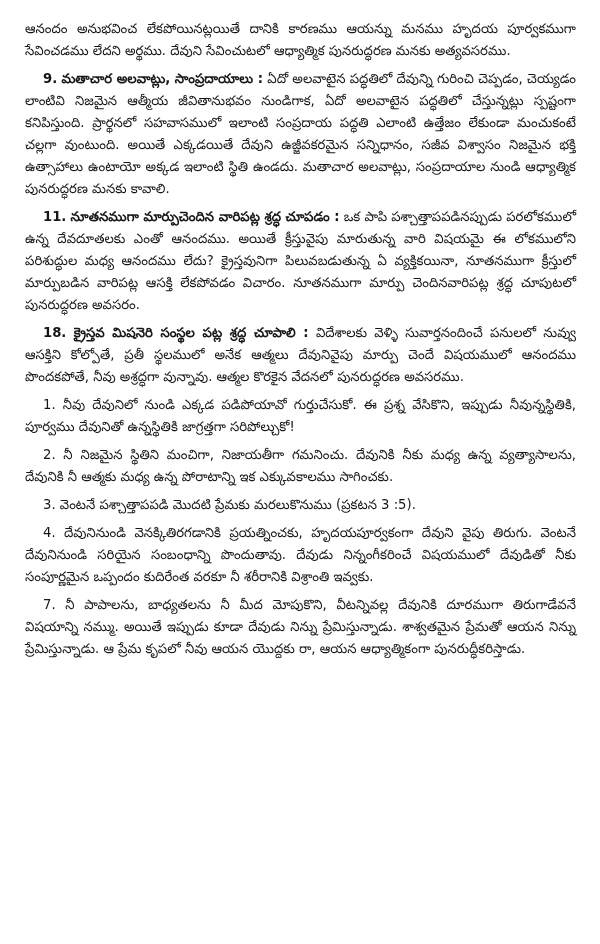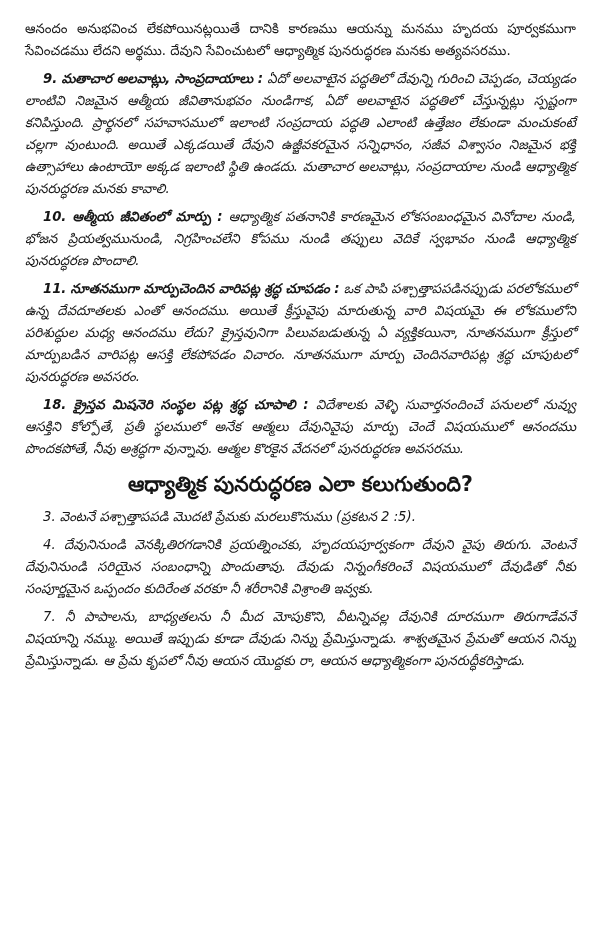--- a/index.html
+++ b/index.html
@@ -22,21 +22,20 @@
     font-family: "DejaVu Sans", "Liberation Sans", sans-serif;
     font-size: 13.2px;
   }
   .para {
     margin: 0 0 6px 0;
     text-align: justify;
     line-height: 22px;
   }
   .indent {
     text-indent: 18px;
-    font-style: italic;
   }
   .para b {
     font-weight: bold;
   }
   .section-heading {
     margin: 10px 0 8px 0;
     text-align: center;
     font-size: 20.5px;
     font-weight: bold;
     line-height: 28px;
@@ -44,31 +43,31 @@
 </style>
 </head>
 <body>
 
 <div class="page">
 
   <p class="para">ఆనందం అనుభవించ లేకపోయినట్లయితే దానికి కారణము ఆయన్ను మనము హృదయ పూర్వకముగా సేవించడము లేదని అర్థము. దేవుని సేవించుటలో ఆధ్యాత్మిక పునరుద్ధరణ మనకు అత్యవసరము.</p>
 
   <p class="para indent"><b>9.</b> <b>మతాచార అలవాట్లు, సాంప్రదాయాలు :</b> <span>ఏదో అలవాటైన పద్ధతిలో దేవున్ని గురించి చెప్పడం, చెయ్యడం లాంటివి నిజమైన ఆత్మీయ జీవితానుభవం నుండిగాక, ఏదో అలవాటైన పద్ధతిలో చేస్తున్నట్లు స్పష్టంగా కనిపిస్తుంది. ప్రార్థనలో సహవాసములో ఇలాంటి సంప్రదాయ పద్ధతి ఎలాంటి ఉత్తేజం లేకుండా మంచుకంటే చల్లగా వుంటుంది. అయితే ఎక్కడయితే దేవుని ఉజ్జీవకరమైన సన్నిధానం, సజీవ విశ్వాసం నిజమైన భక్తి ఉత్సాహాలు ఉంటాయో అక్కడ ఇలాంటి స్థితి ఉండదు. మతాచార అలవాట్లు, సంప్రదాయాల నుండి ఆధ్యాత్మిక పునరుద్ధరణ మనకు కావాలి.</span></p>
 
-  <p class="para indent"><b>10.</b> <b>ఆత్మీయ జీవితంలో మార్పు :</b> <span>ఆధ్యాత్మిక పతనానికి కారణమైన లోకసంబంధమైన వినోదాల నుండి, భోజన ప్రియత్వమునుండి, నిగ్రహించలేని కోపము నుండి తప్పులు వెదికే స్వభావం నుండి ఆధ్యాత్మిక పునరుద్ధరణ పొందాలి.</span></p>
 
   <p class="para indent"><b>11.</b> <b>నూతనముగా మార్పుచెందిన వారిపట్ల శ్రద్ధ చూపడం :</b> <span>ఒక పాపి పశ్చాత్తాపపడినప్పుడు పరలోకములో ఉన్న దేవదూతలకు ఎంతో ఆనందము. అయితే క్రీస్తువైపు మారుతున్న వారి విషయమై ఈ లోకములోని పరిశుద్ధుల మధ్య ఆనందము లేదు? క్రైస్తవునిగా పిలువబడుతున్న ఏ వ్యక్తికయినా, నూతనముగా క్రీస్తులో మార్పుబడిన వారిపట్ల ఆసక్తి లేకపోవడం విచారం. నూతనముగా మార్పు చెందినవారిపట్ల శ్రద్ధ చూపుటలో పునరుద్ధరణ అవసరం.</span></p>
 
   <p class="para indent"><b>18.</b> <b>క్రైస్తవ మిషనెరి సంస్థల పట్ల శ్రద్ధ చూపాలి :</b> <span>విదేశాలకు వెళ్ళి సువార్తనందించే పనులలో నువ్వు ఆసక్తిని కోల్పోతే, ప్రతీ స్థలములో అనేక ఆత్మలు దేవునివైపు మార్పు చెందే విషయములో ఆనందము పొందకపోతే, నీవు అశ్రద్ధగా వున్నావు. ఆత్మల కొరకైన వేదనలో పునరుద్ధరణ అవసరము.</span></p>
 
-  <h2 class="section-heading">ఆధ్యాత్మిక పునరుద్ధరణ ఎలా కలుగుతుంది?</h2>
 
+  <p class="para indent"><span>1.</span> <span>నీవు దేవునిలో నుండి ఎక్కడ పడిపోయావో గుర్తుచేసుకో. ఈ ప్రశ్న వేసికొని, ఇప్పుడు నీవున్నస్థితికి, పూర్వము దేవునితో ఉన్నస్థితికి జాగ్రత్తగా సరిపోల్చుకో!</span></p>
 
+  <p class="para indent"><span>2.</span> <span>నీ నిజమైన స్థితిని మంచిగా, నిజాయతీగా గమనించు. దేవునికి నీకు మధ్య ఉన్న వ్యత్యాసాలను, దేవునికి నీ ఆత్మకు మధ్య ఉన్న పోరాటాన్ని ఇక ఎక్కువకాలము సాగించకు.</span></p>
 
-  <p class="para indent"><span>3.</span> <span>వెంటనే పశ్చాత్తాపపడి మొదటి ప్రేమకు మరలుకొనుము (ప్రకటన 2 :5).</span></p>
+  <p class="para indent"><span>3.</span> <span>వెంటనే పశ్చాత్తాపపడి మొదటి ప్రేమకు మరలుకొనుము (ప్రకటన 3 :5).</span></p>
 
   <p class="para indent"><span>4.</span> <span>దేవునినుండి వెనక్కితిరగడానికి ప్రయత్నించకు, హృదయపూర్వకంగా దేవుని వైపు తిరుగు. వెంటనే దేవునినుండి సరియైన సంబంధాన్ని పొందుతావు. దేవుడు నిన్నంగీకరించే విషయములో దేవుడితో నీకు సంపూర్ణమైన ఒప్పందం కుదిరేంత వరకూ నీ శరీరానికి విశ్రాంతి ఇవ్వకు.</span></p>
 
 
 
   <p class="para indent"><span>7.</span> <span>నీ పాపాలను, బాధ్యతలను నీ మీద మోపుకొని, వీటన్నివల్ల దేవునికి దూరముగా తిరుగాడేవనే విషయాన్ని నమ్ము. అయితే ఇప్పుడు కూడా దేవుడు నిన్ను ప్రేమిస్తున్నాడు. శాశ్వతమైన ప్రేమతో ఆయన నిన్ను ప్రేమిస్తున్నాడు. ఆ ప్రేమ కృపలో నీవు ఆయన యొద్దకు రా, ఆయన ఆధ్యాత్మికంగా పునరుద్ధీకరిస్తాడు.</span></p>
 
 </div>
 
 </body></html>

